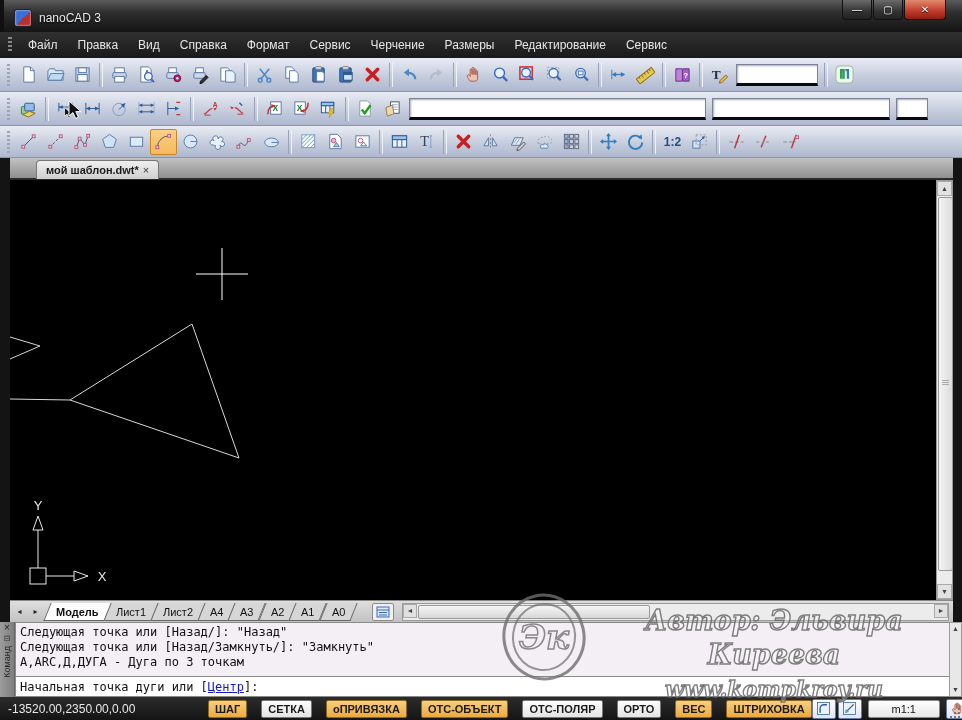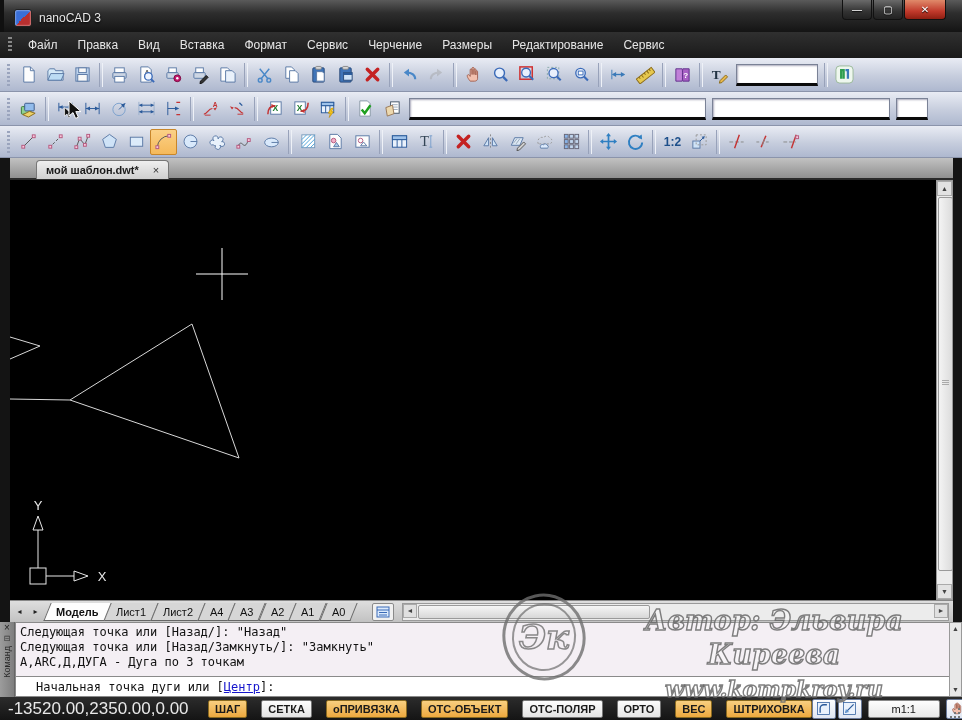--- a/index.html
+++ b/index.html
@@ -33,21 +33,21 @@
     border-radius:2px;box-sizing:border-box;flex:0 0 auto;}
   .tbtn.active{background:linear-gradient(#fbd187,#f5b95a);border-color:#c8862a;}
   .tbtn.disabled{opacity:.45;filter:grayscale(.9);}
   .tsep{width:2px;height:24px;margin:0 3px;border-left:1px solid #98a2ba;border-right:1px solid #eef1f7;flex:0 0 auto;}
   .tfield{height:18px;background:#fff;border:1px solid #7a8296;border-bottom:3px solid #0a0a0a;
     margin:0 3px;flex:0 0 auto;box-shadow:inset 1px 1px 2px #aab;}
   .tlabel{font-size:12px;font-weight:bold;color:#1d4f8a;padding:0 2px;}
   
   .doctabbar{position:absolute;left:0;top:158px;width:962px;height:20px;
     background:linear-gradient(#c2c2c2,#909090);border-bottom:2px solid #2a2a2a;}
-  .doctab{position:absolute;left:36px;top:2px;height:18px;padding:0 9px;display:flex;align-items:center;gap:14px;
+  .doctab{position:absolute;left:36px;top:2px;height:18px;padding:0 9px;display:flex;align-items:center;gap:4px;
     background:linear-gradient(#efefef,#cfcfcf);border:1px solid #777;border-bottom:none;border-radius:4px 4px 0 0;
     font-size:11px;font-weight:bold;color:#1a1a1a;}
   .doctab .x{font-weight:normal;color:#333;font-size:11px;cursor:default;}
   
   .canvas-wrap{position:absolute;left:10px;top:180px;width:926px;height:420px;background:#000;}
   .vscroll{position:absolute;left:936px;top:180px;width:17px;height:420px;background:#ececec;border:1px solid #9a9a9a;box-sizing:border-box;}
   .vscroll .arr{position:absolute;left:0;width:15px;height:15px;background:#e2e2e2;border:1px solid #aaa;box-sizing:border-box;
     font-size:7px;color:#444;display:flex;align-items:center;justify-content:center;}
   .vscroll .thumb{position:absolute;left:1px;top:16px;width:13px;height:372px;background:linear-gradient(90deg,#f4f4f4,#dcdcdc);
     border:1px solid #9a9a9a;border-radius:2px;}
@@ -78,29 +78,29 @@
   .cmdstrip{width:14px;background:linear-gradient(90deg,#9c9c9c,#7e7e7e);display:flex;flex-direction:column;align-items:center;
     border-right:1px solid #666;}
   .cmdstrip .cx{font-size:10px;color:#222;line-height:12px;cursor:default;}
   .cmdstrip .pin{font-size:8px;color:#333;line-height:10px;cursor:default;}
   .cmdstrip .vlabel{writing-mode:vertical-rl;transform:rotate(180deg);font-size:9px;color:#2a2a2a;margin-top:2px;
     overflow:hidden;max-height:40px;}
   .cmdmain{flex:1;display:flex;flex-direction:column;background:#f4eff4;border:1px solid #8a8a8a;border-right:none;}
   .cmdhist{flex:1;padding:2px 4px;font-family:"DejaVu Sans Mono",monospace;font-size:12px;color:#111;line-height:15px;
     white-space:pre;overflow:hidden;}
   .cmdinput{height:17px;background:#fff;border-top:1px solid #8a8a8a;font-family:"DejaVu Sans Mono",monospace;
-    font-size:12px;color:#111;padding:1px 20px;display:flex;align-items:center;}
+    font-size:12px;color:#111;padding:1px 4px;display:flex;align-items:center;}
   .cmdinput .lnk{color:#1414cc;text-decoration:underline;cursor:pointer;}
   .cmdscroll{width:13px;background:#e8e8e8;border:1px solid #999;display:flex;flex-direction:column;justify-content:space-between;
     align-items:center;box-sizing:border-box;}
   .cmdscroll span{font-size:7px;color:#444;line-height:12px;cursor:default;}
   
   .statusbar{position:absolute;left:0;top:697px;width:962px;height:23px;background:linear-gradient(#2c2c2c,#141414);
     display:flex;align-items:center;}
-  .coords{width:200px;color:#e8e8e8;font-size:17px;padding-left:8px;flex:0 0 auto;}
+  .coords{width:200px;color:#e8e8e8;font-size:12px;padding-left:8px;flex:0 0 auto;}
   .toggles{display:flex;gap:14px;flex:0 0 auto;}
   .toggle{font-size:11px;font-weight:bold;color:#1a1a1a;padding:2px 6px;border-radius:2px;border:1px solid #777;
     background:linear-gradient(#fdfdfd,#e4e4e4);cursor:default;white-space:nowrap;}
   .toggle.on{background:linear-gradient(#f8cf80,#eda93f);border-color:#8a6a20;}
   .statusright{margin-left:auto;display:flex;align-items:center;gap:2px;padding-right:14px;}
   .sbtn{width:22px;height:18px;background:linear-gradient(#fdfdfd,#dfe6f2);border:1px solid #6a7a9a;border-radius:2px;
     display:flex;align-items:center;justify-content:center;}
   .sfield{width:70px;height:16px;background:linear-gradient(#fdfdfd,#e8e8e8);border:1px solid #888;border-radius:2px;
     font-size:11px;color:#111;display:flex;align-items:center;justify-content:center;margin:0 4px;}
   .gripcorner{position:absolute;right:1px;bottom:1px;width:12px;height:12px;
@@ -135,21 +135,21 @@
         <div class="winbtn close">✕</div>
       </div>
   </div>
 
   <div class="menubar">
     <div class="grip"></div>
     <div id="menuitems" style="display:flex;">
         <div class="menu-item">Файл</div>
         <div class="menu-item">Правка</div>
         <div class="menu-item">Вид</div>
-        <div class="menu-item">Вставка</div>
+        <div class="menu-item">Справка</div>
         <div class="menu-item">Формат</div>
         <div class="menu-item">Сервис</div>
         <div class="menu-item">Черчение</div>
         <div class="menu-item">Размеры</div>
         <div class="menu-item">Редактирование</div>
         <div class="menu-item">Сервис</div>
       </div>
   </div>
 
   <div class="tbrow tb1">

